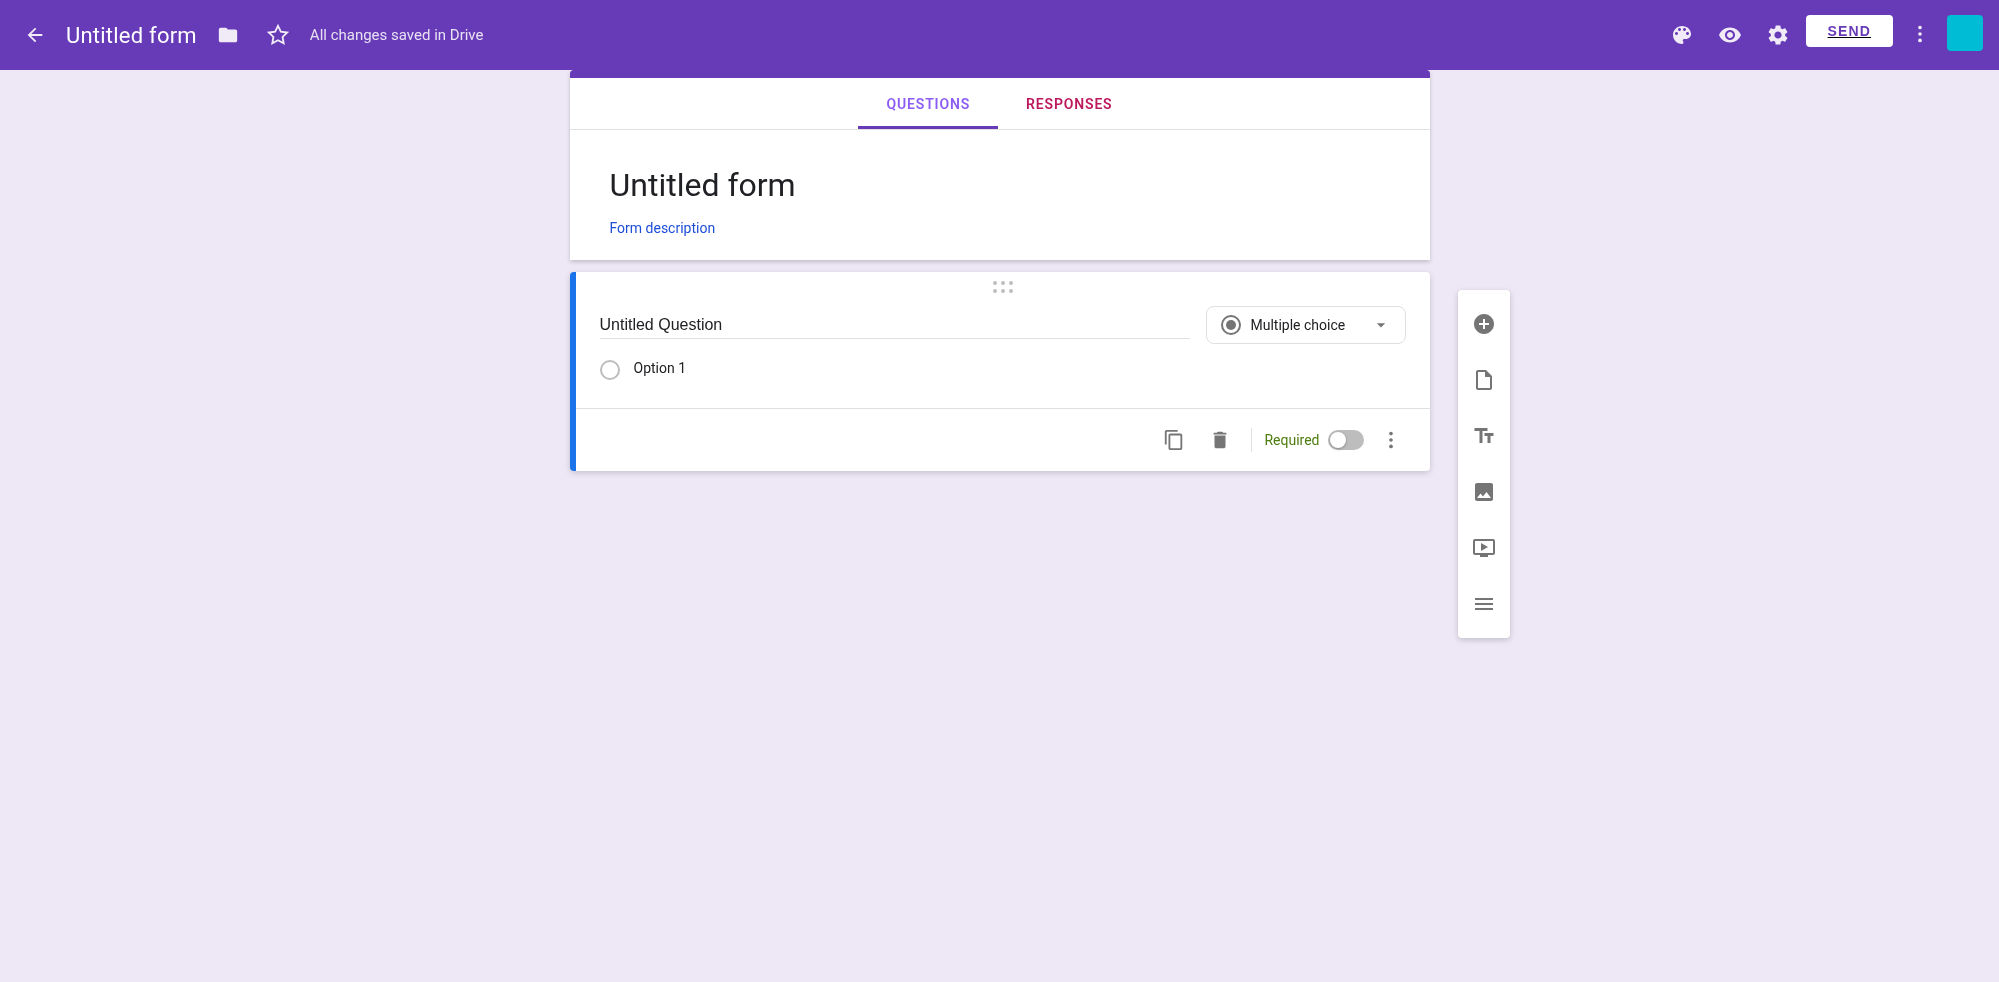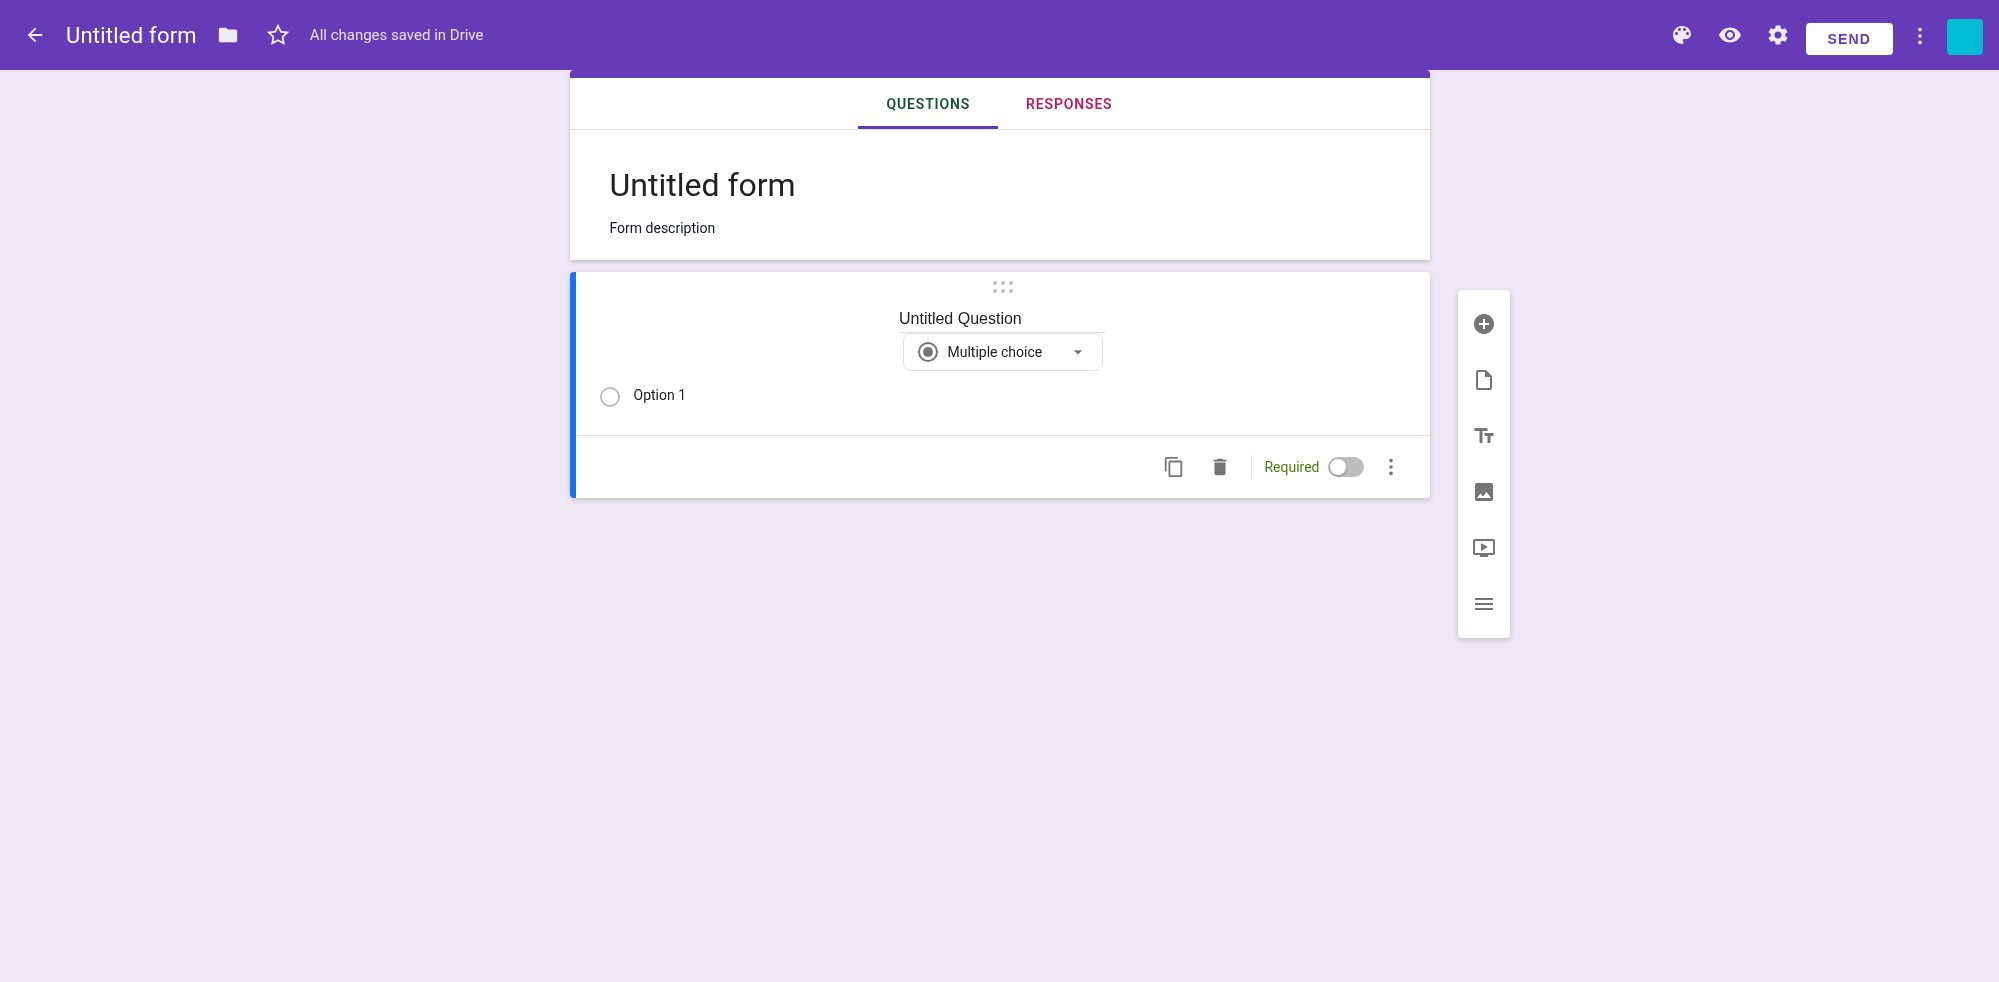--- a/index.html
+++ b/index.html
@@ -39,22 +39,23 @@
       border-radius: 50%;
       opacity: 0.9;
     }
     .topbar-saved {
       color: rgba(255,255,255,0.85);
       font-size: 15px;
       margin-left: 1px;
     }
     .topbar-right {
       display: flex;
-      align-items: flex-end;
+      align-items: flex-start;
       gap: 8px;
+      text-decoration: underline;
     }
     .send-btn {
       background: #fff;
       color: #673ab7;
       border: none;
       border-radius: 4px;
       padding: 8px 22px;
       font-size: 14px;
       font-weight: 700;
       letter-spacing: 0.08em;
@@ -106,35 +107,35 @@
       padding: 18px 28px 14px;
       font-size: 14px;
       font-weight: 600;
       letter-spacing: 0.06em;
       cursor: pointer;
       color: #be185d;
       border-bottom: 3px solid transparent;
       text-transform: uppercase;
     }
     .tab.active {
-      color: #14532d;
+      color: #8b5cf6;
       border-bottom: 3px solid #673ab7;
     }
 
     .form-title-section {
       padding: 36px 40px 24px;
     }
     .form-title {
       font-size: 32px;
       font-weight: 400;
       color: #202124;
       margin-bottom: 16px;
     }
     .form-description {
-      color: #0f172a;
+      color: #1d4ed8;
       font-size: 14px;
     }
 
     
     .question-card {
       background: #fff;
       border-radius: 4px;
       box-shadow: 0 2px 6px rgba(0,0,0,0.16);
       margin: 12px 0 0 0;
       border-left: 6px solid #1a73e8;
@@ -147,21 +148,21 @@
       padding: 8px 0 4px;
       color: #9e9e9e;
       font-size: 18px;
       letter-spacing: 3px;
     }
 
     .question-header {
       display: flex;
       align-items: center;
       padding: 8px 24px 16px;
-      flex-direction: column;
+      gap: 16px;
     }
     .question-input {
       flex: 1;
       font-size: 16px;
       font-weight: 400;
       color: #202124;
       border: none;
       border-bottom: 1px solid #e0e0e0;
       outline: none;
       padding: 4px 0;

